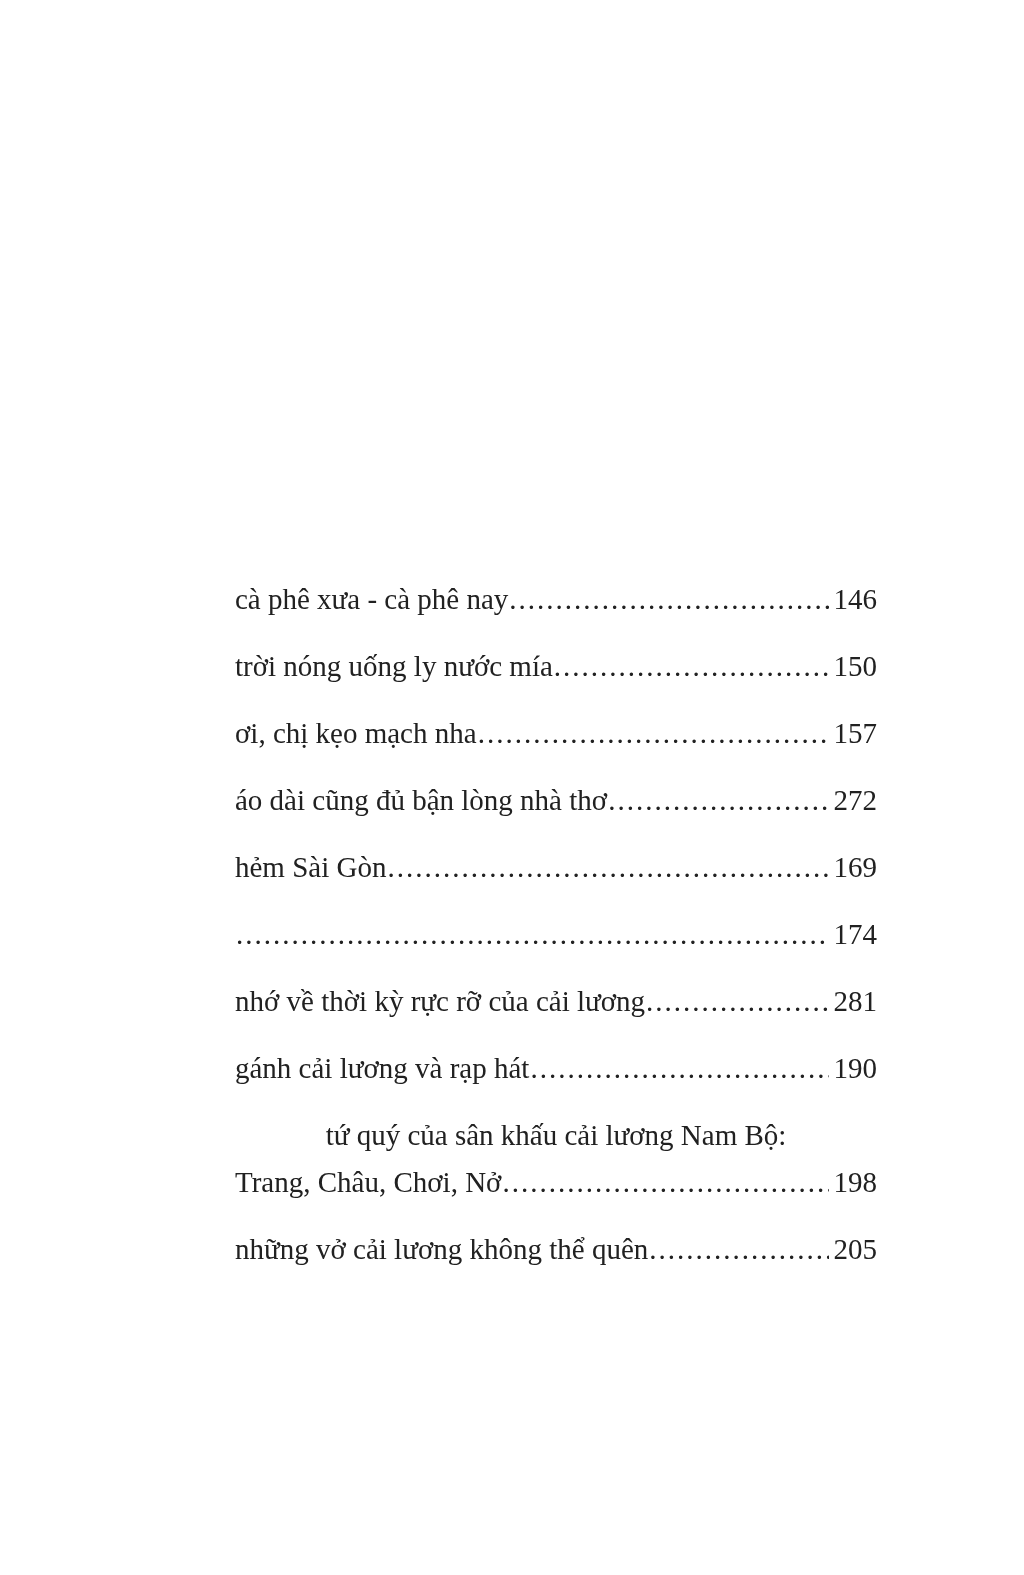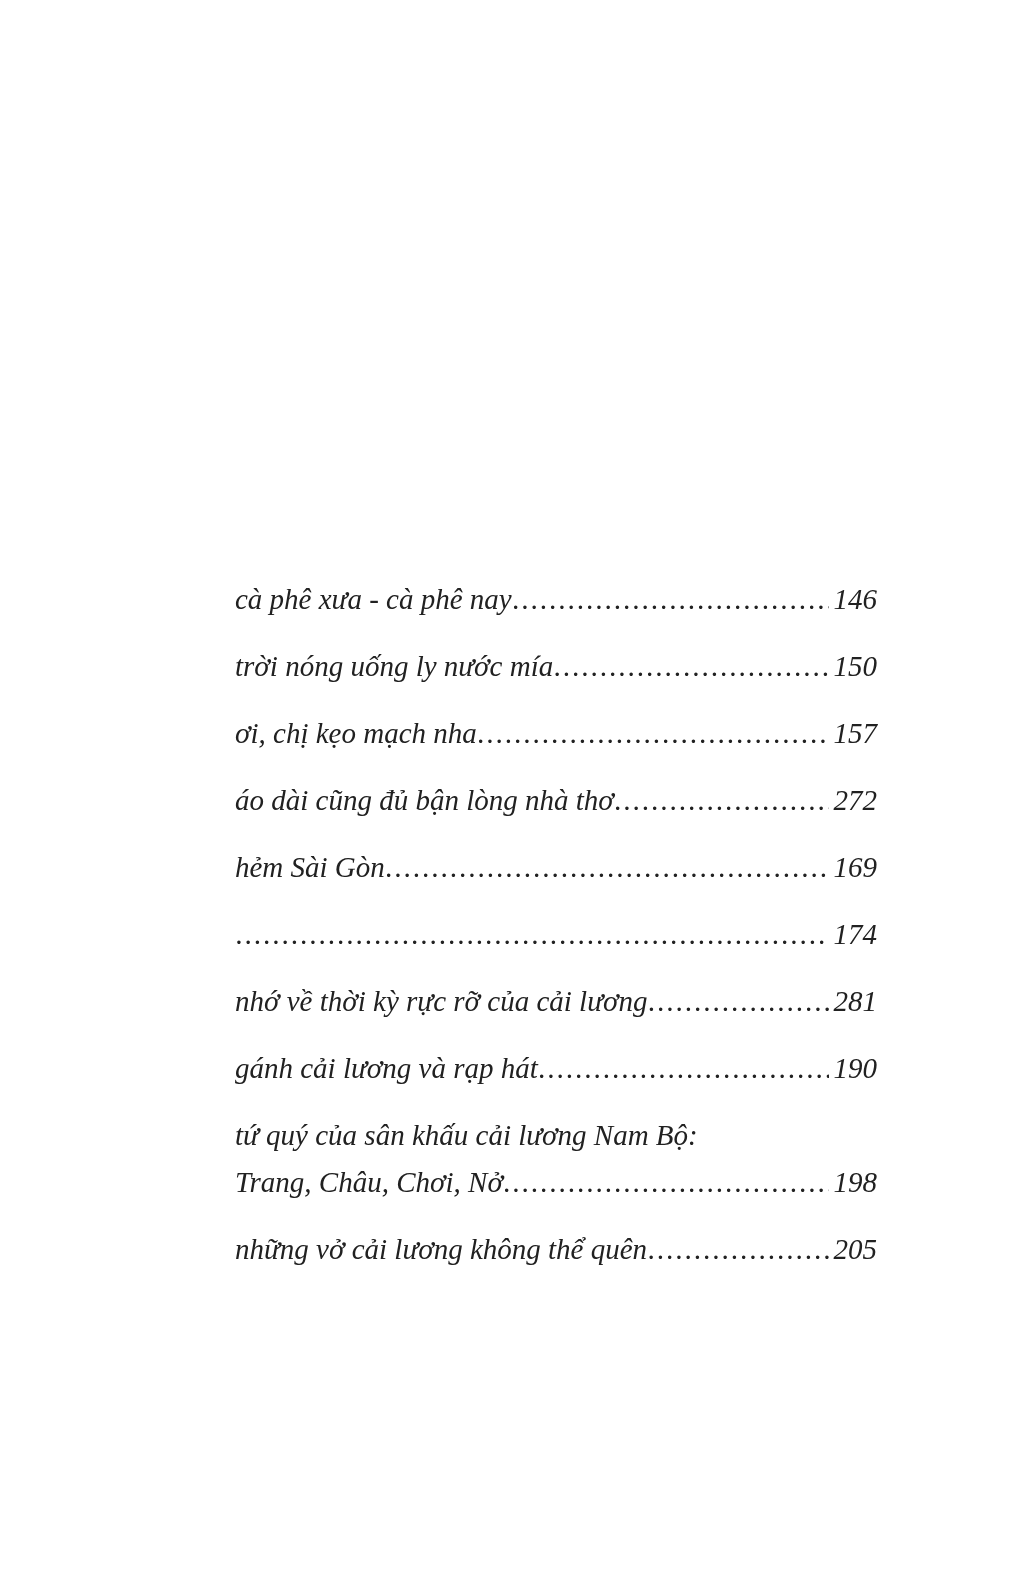--- a/index.html
+++ b/index.html
@@ -20,35 +20,35 @@
     inset: 0;
     background: #ffffff;
   }
   .toc {
     position: absolute;
     left: 235px;
     top: 576px;
     width: 642px;
     font-size: 29px;
     line-height: 47px;
-    font-style: italic;
   }
   .toc-entry {
     margin-bottom: 20px;
   }
   .toc-row {
     display: flex;
     align-items: baseline;
   }
   .toc-title {
     white-space: nowrap;
     flex: 0 0 auto;
   }
   .toc-line1 {
     white-space: nowrap;
+    text-align: center;
   }
   .toc-dots {
     flex: 1 1 auto;
     min-width: 0;
     overflow: hidden;
     white-space: nowrap;
     letter-spacing: 2px;
     margin-left: 1px;
   }
   .toc-page {

